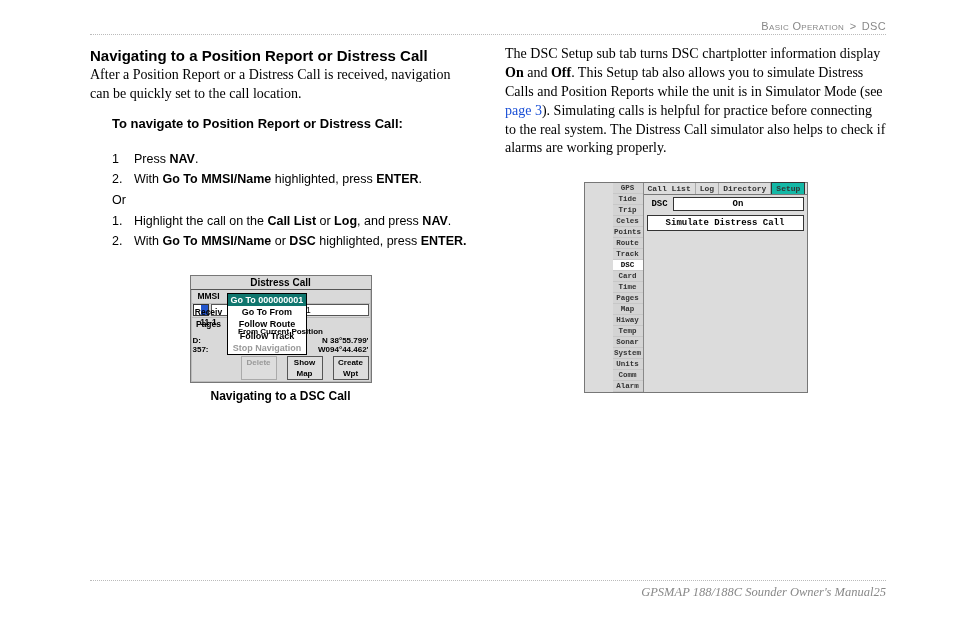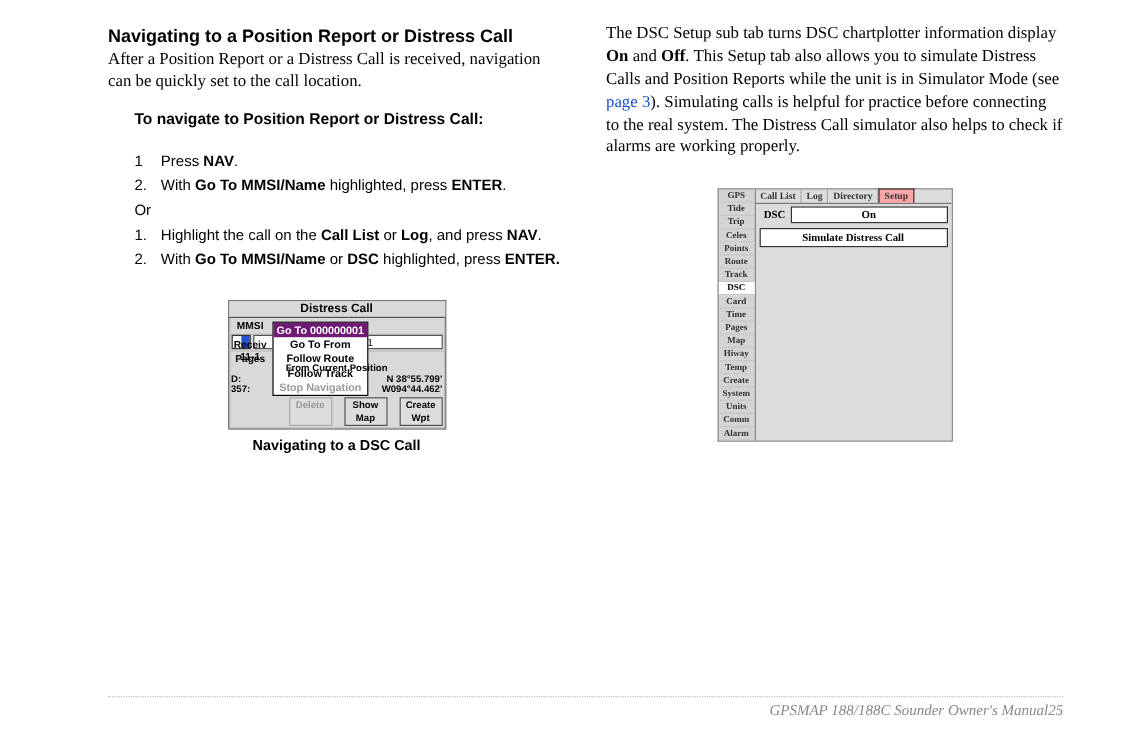--- a/index.html
+++ b/index.html
@@ -132,21 +132,21 @@
     border: 1px solid #000;
     background: #fff;
   }
   .shot1 .menu div {
     font-weight: bold;
     font-size: 9px;
     padding: 0 3px;
     line-height: 12px;
     white-space: nowrap;
   }
-  .shot1 .menu .sel { background: #701a75; color: #fff; text-align: center; }
+  .shot1 .menu .sel { background: #0f766e; color: #fff; text-align: center; }
   .shot1 .menu .dis { color: #999; }
   .shot1 .fcp { padding: 0 2px; font-size: 8px; font-weight: bold; }
   .shot1 .coords {
     display: flex; justify-content: space-between;
     padding: 0 2px; font-size: 8px; font-weight: bold;
   }
   .shot1 .btns {
     display: flex; gap: 10px;
     padding: 2px;
     margin-left: 48px;
@@ -162,21 +162,22 @@
   }
   .shot1 .btns .dis { color:#999; border-color:#aaa; }
 
   
   .shot2 {
     width: 194px;
     margin: 10px auto 0 auto;
     border: 1px solid #777;
     background: #dcdcdc;
     display: flex;
-    font-family: Liberation Serif, serif;
+    font-family: Liberation Mono, monospace;
+    padding-left: 28px;
   }
   .shot2 .side {
     width: 30px;
     background: #d4d4d4;
     border-right: 1px solid #888;
     font-size: 7.5px;
     font-weight: bold;
     line-height: 10px;
     color: #333;
   }
@@ -189,21 +190,21 @@
   .shot2 .tabs {
     display:flex; font-size:8px; font-weight:bold;
     border-bottom:1px solid #777;
   }
   .shot2 .tabs span {
     padding: 1px 4px;
     border-right: 1px solid #aaa;
     color:#333;
   }
   .shot2 .tabs .act {
-    background:#fca5a5;
+    background:#14b8a6;
     border:1px solid #333;
     border-bottom: none;
     margin-top:-1px;
   }
   .shot2 .row {
     display:flex; align-items:center;
     padding: 2px 3px;
     font-size: 9px; font-weight:bold;
   }
   .shot2 .row .l { width: 26px; }
@@ -221,20 +222,25 @@
     text-align:center;
     font-size:9px; font-weight:bold;
     line-height:14px;
   }
   .smallcaps { font-variant: small-caps; }
 </style>
 </head>
 <body>
 
 <div class="page">
+  <div class="topbar">
+    <span class="smallcaps">Basic Operation</span>
+    <span class="sep">&gt;</span>
+    <span>DSC</span>
+  </div>
 
   <div class="cols">
 
     <div class="col">
       <h2>Navigating to a Position Report or Distress Call</h2>
       <p class="body">After a Position Report or a Distress Call is received, navigation can be quickly set to the call location.</p>
 
       <div class="sub">To navigate to Position Report or Distress Call:</div>
 
       <div class="steps">
@@ -319,21 +325,21 @@
               <div>Points</div>
               <div>Route</div>
               <div>Track</div>
               <div class="sel">DSC</div>
               <div>Card</div>
               <div>Time</div>
               <div>Pages</div>
               <div>Map</div>
               <div>Hiway</div>
               <div>Temp</div>
-              <div>Create</div>
+              <div>Sonar</div>
               <div>System</div>
               <div>Units</div>
               <div>Comm</div>
               <div>Alarm</div>
             </div>
           <div class="main">
             <div class="tabs">
               <span>Call List</span>
               <span>Log</span>
               <span>Directory</span>

